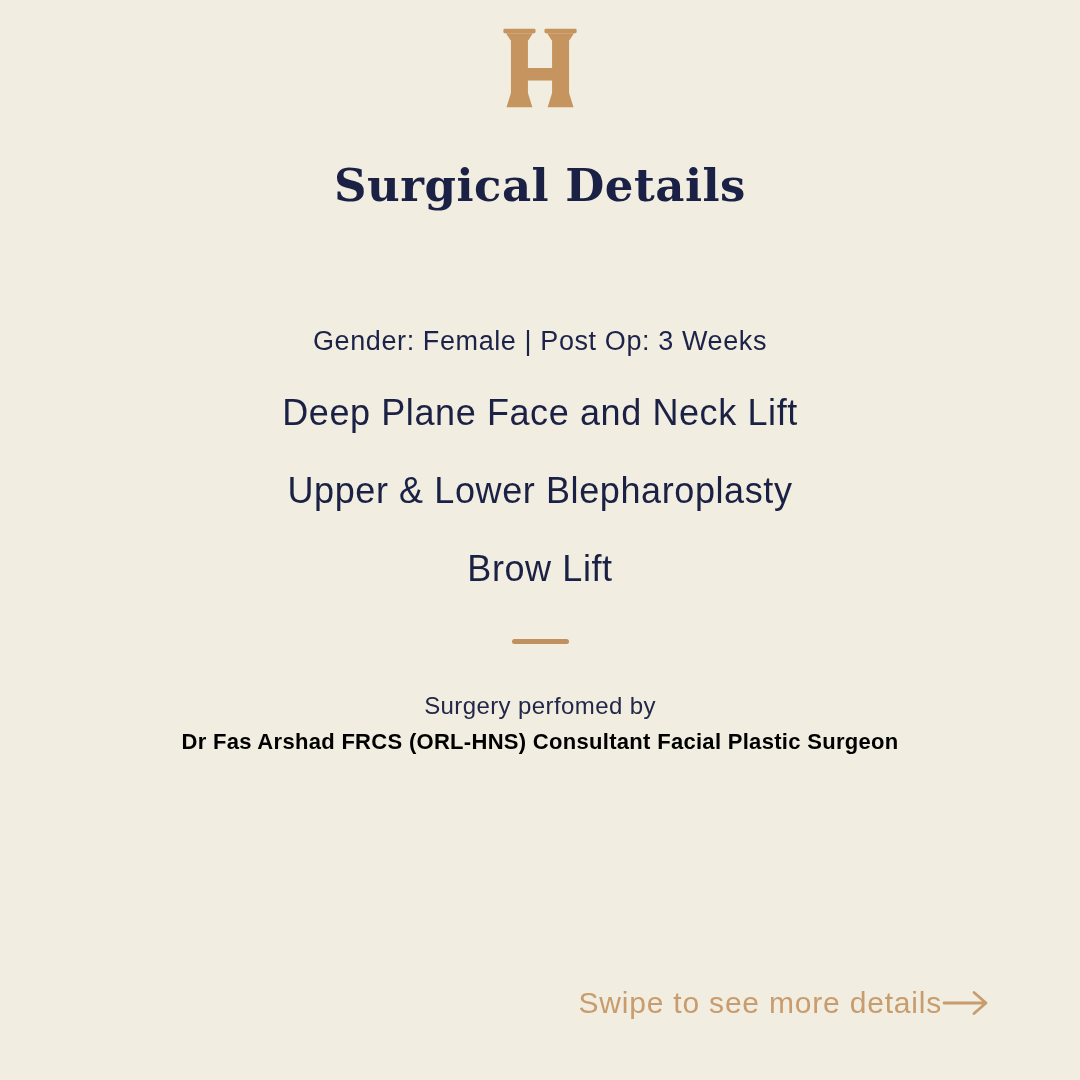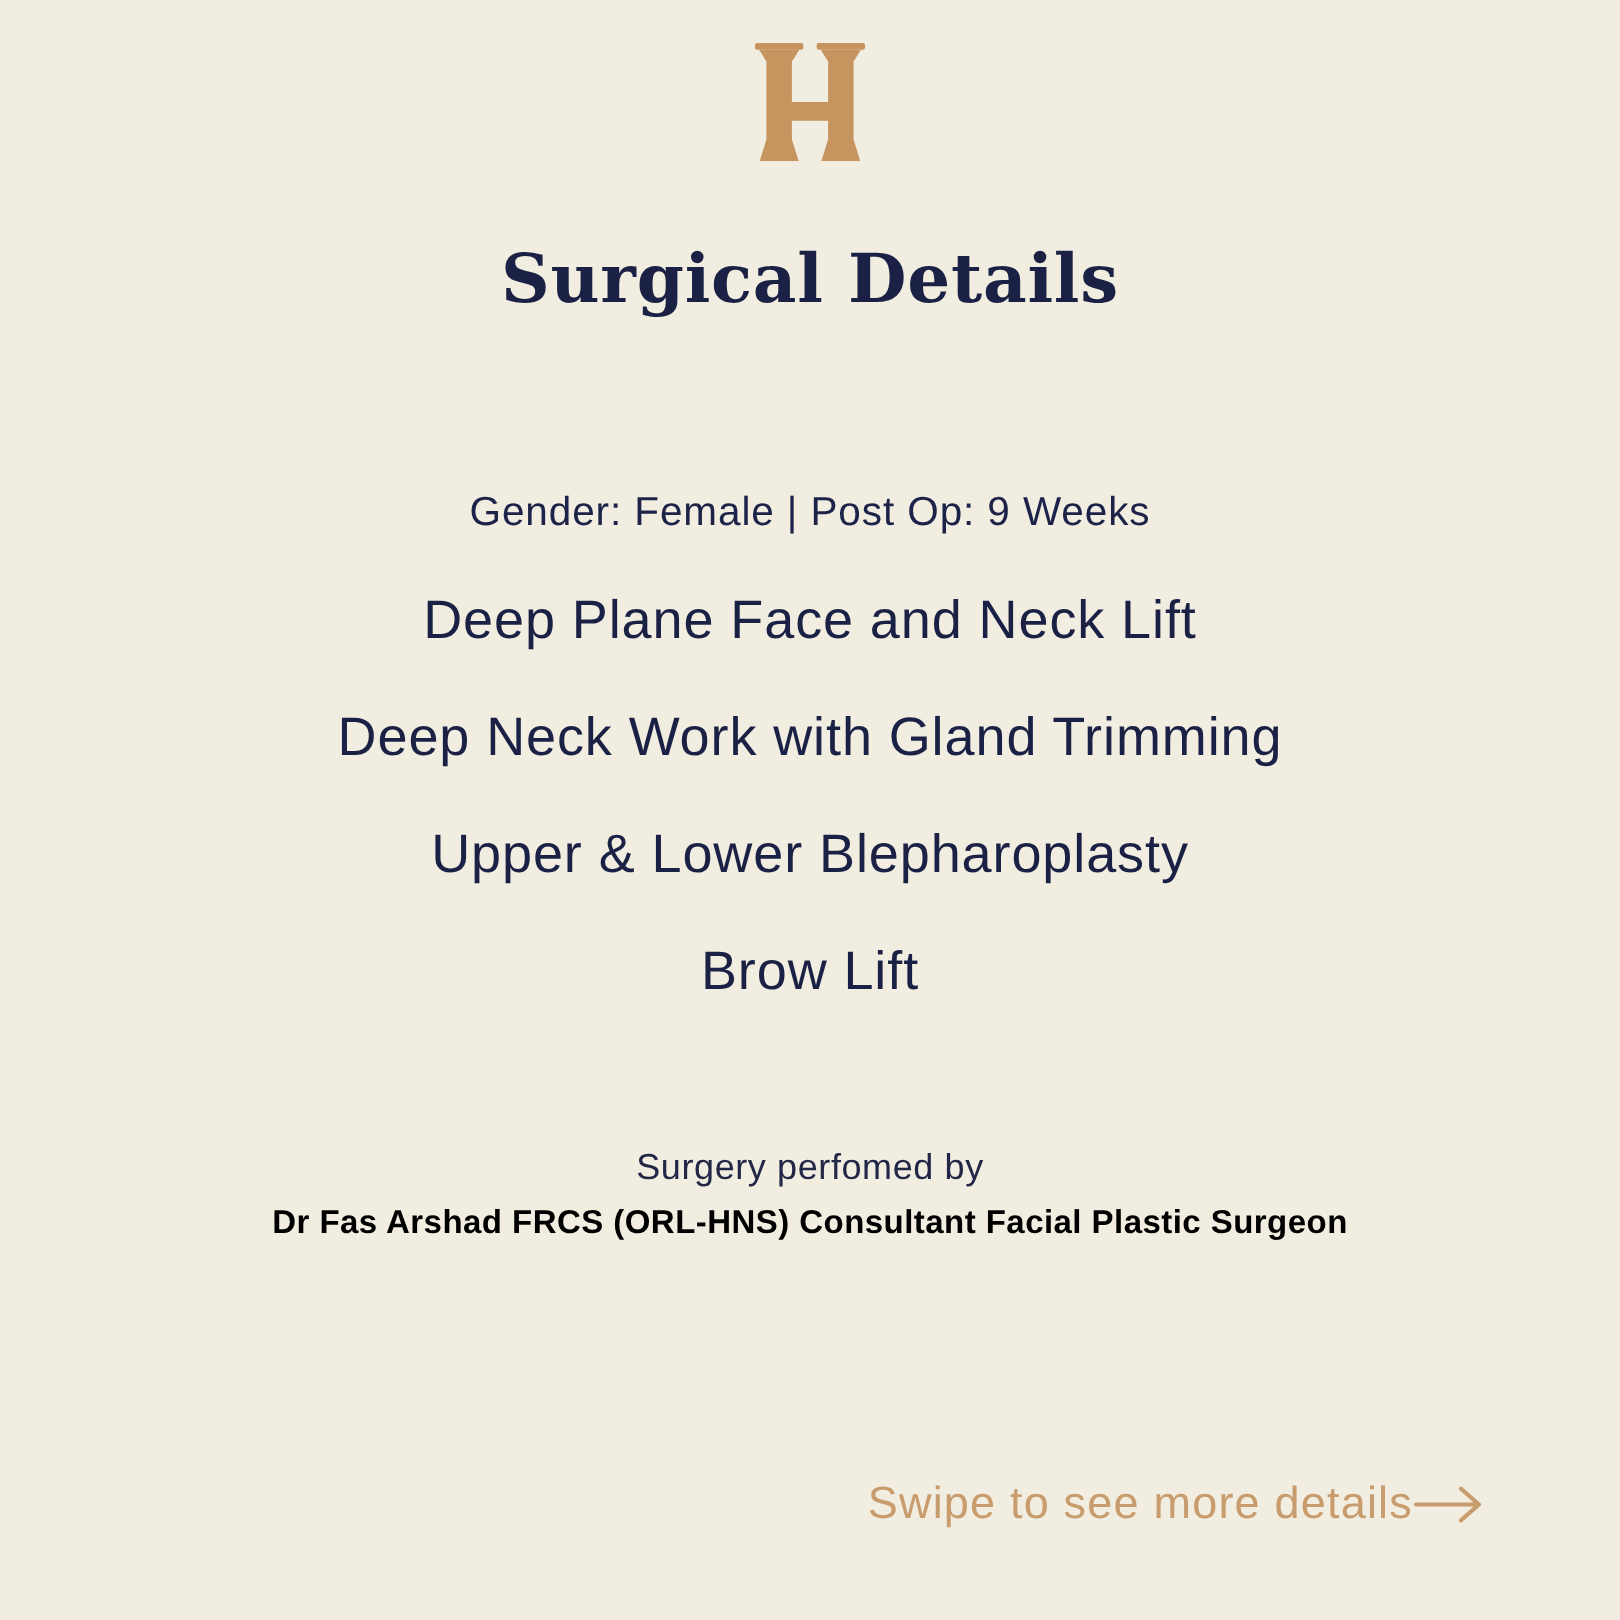--- a/index.html
+++ b/index.html
@@ -117,25 +117,24 @@
       <path d="M55 5 H85 L80 13 H60 Z"></path>
       <rect x="60.5" y="12" width="19" height="61"></rect>
       <path d="M60.5 72 H79.5 L84.5 88 H55.5 Z"></path>
 
       <rect x="32" y="44" width="30" height="14"></rect>
     </svg>
   </div>
 
   <h1 class="title">Surgical Details</h1>
 
-  <div class="patient">Gender: Female | Post Op: 9 Weeks</div>
+  <div class="patient">Gender: Female | Post Op: 3 Weeks</div>
 
   <div class="procedures">
     <div class="proc">Deep Plane Face and Neck Lift</div>
-    <div class="proc">Deep Neck Work with Gland Trimming</div>
     <div class="proc">Upper &amp; Lower Blepharoplasty</div>
     <div class="proc">Brow Lift</div>
   </div>
 
   <div class="divider"></div>
 
   <div class="credit">
     <div class="credit-intro">Surgery perfomed by</div>
     <div class="credit-surgeon">Dr Fas Arshad FRCS (ORL-HNS) Consultant Facial Plastic Surgeon</div>
   </div>

